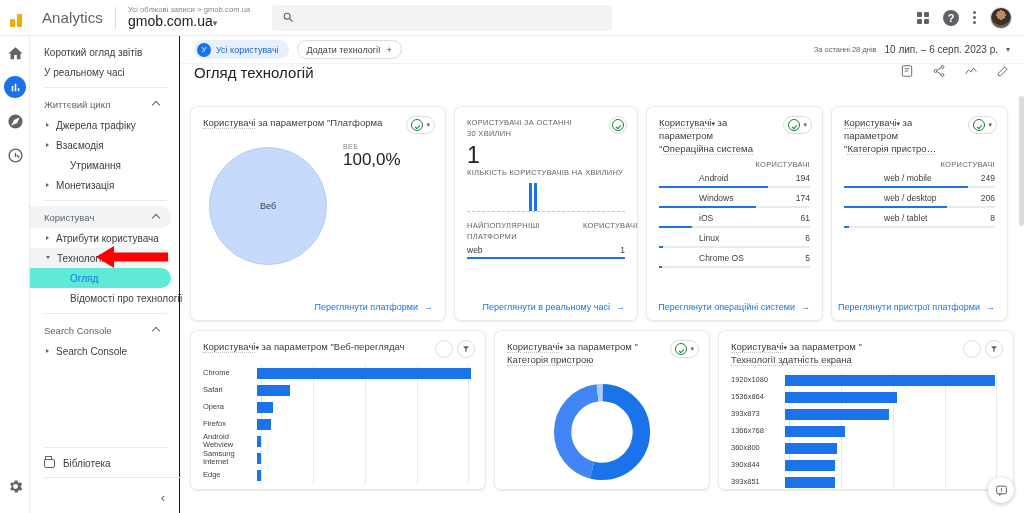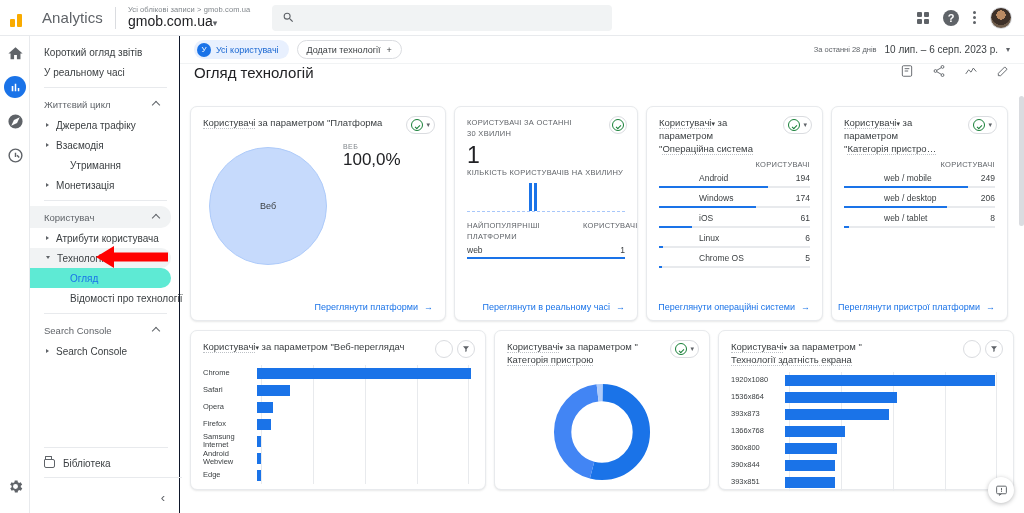--- a/index.html
+++ b/index.html
@@ -595,27 +595,27 @@
                   <span class="bar" style="width:7.5%"></span>
                 </span>
             </div>
             <div class="brow">
               <span class="blabel">Firefox</span>
               <span class="btrack">
                   <span class="bar" style="width:6.5%"></span>
                 </span>
             </div>
             <div class="brow">
+              <span class="blabel">Android Webview</span>
+              <span class="btrack">
+                  <span class="bar" style="width:2%"></span>
+                </span>
+            </div>
+            <div class="brow">
               <span class="blabel">Samsung Internet</span>
-              <span class="btrack">
-                  <span class="bar" style="width:2%"></span>
-                </span>
-            </div>
-            <div class="brow">
-              <span class="blabel">Android Webview</span>
               <span class="btrack">
                   <span class="bar" style="width:2%"></span>
                 </span>
             </div>
             <div class="brow">
               <span class="blabel">Edge</span>
               <span class="btrack">
                   <span class="bar" style="width:2%"></span>
                 </span>
             </div>

